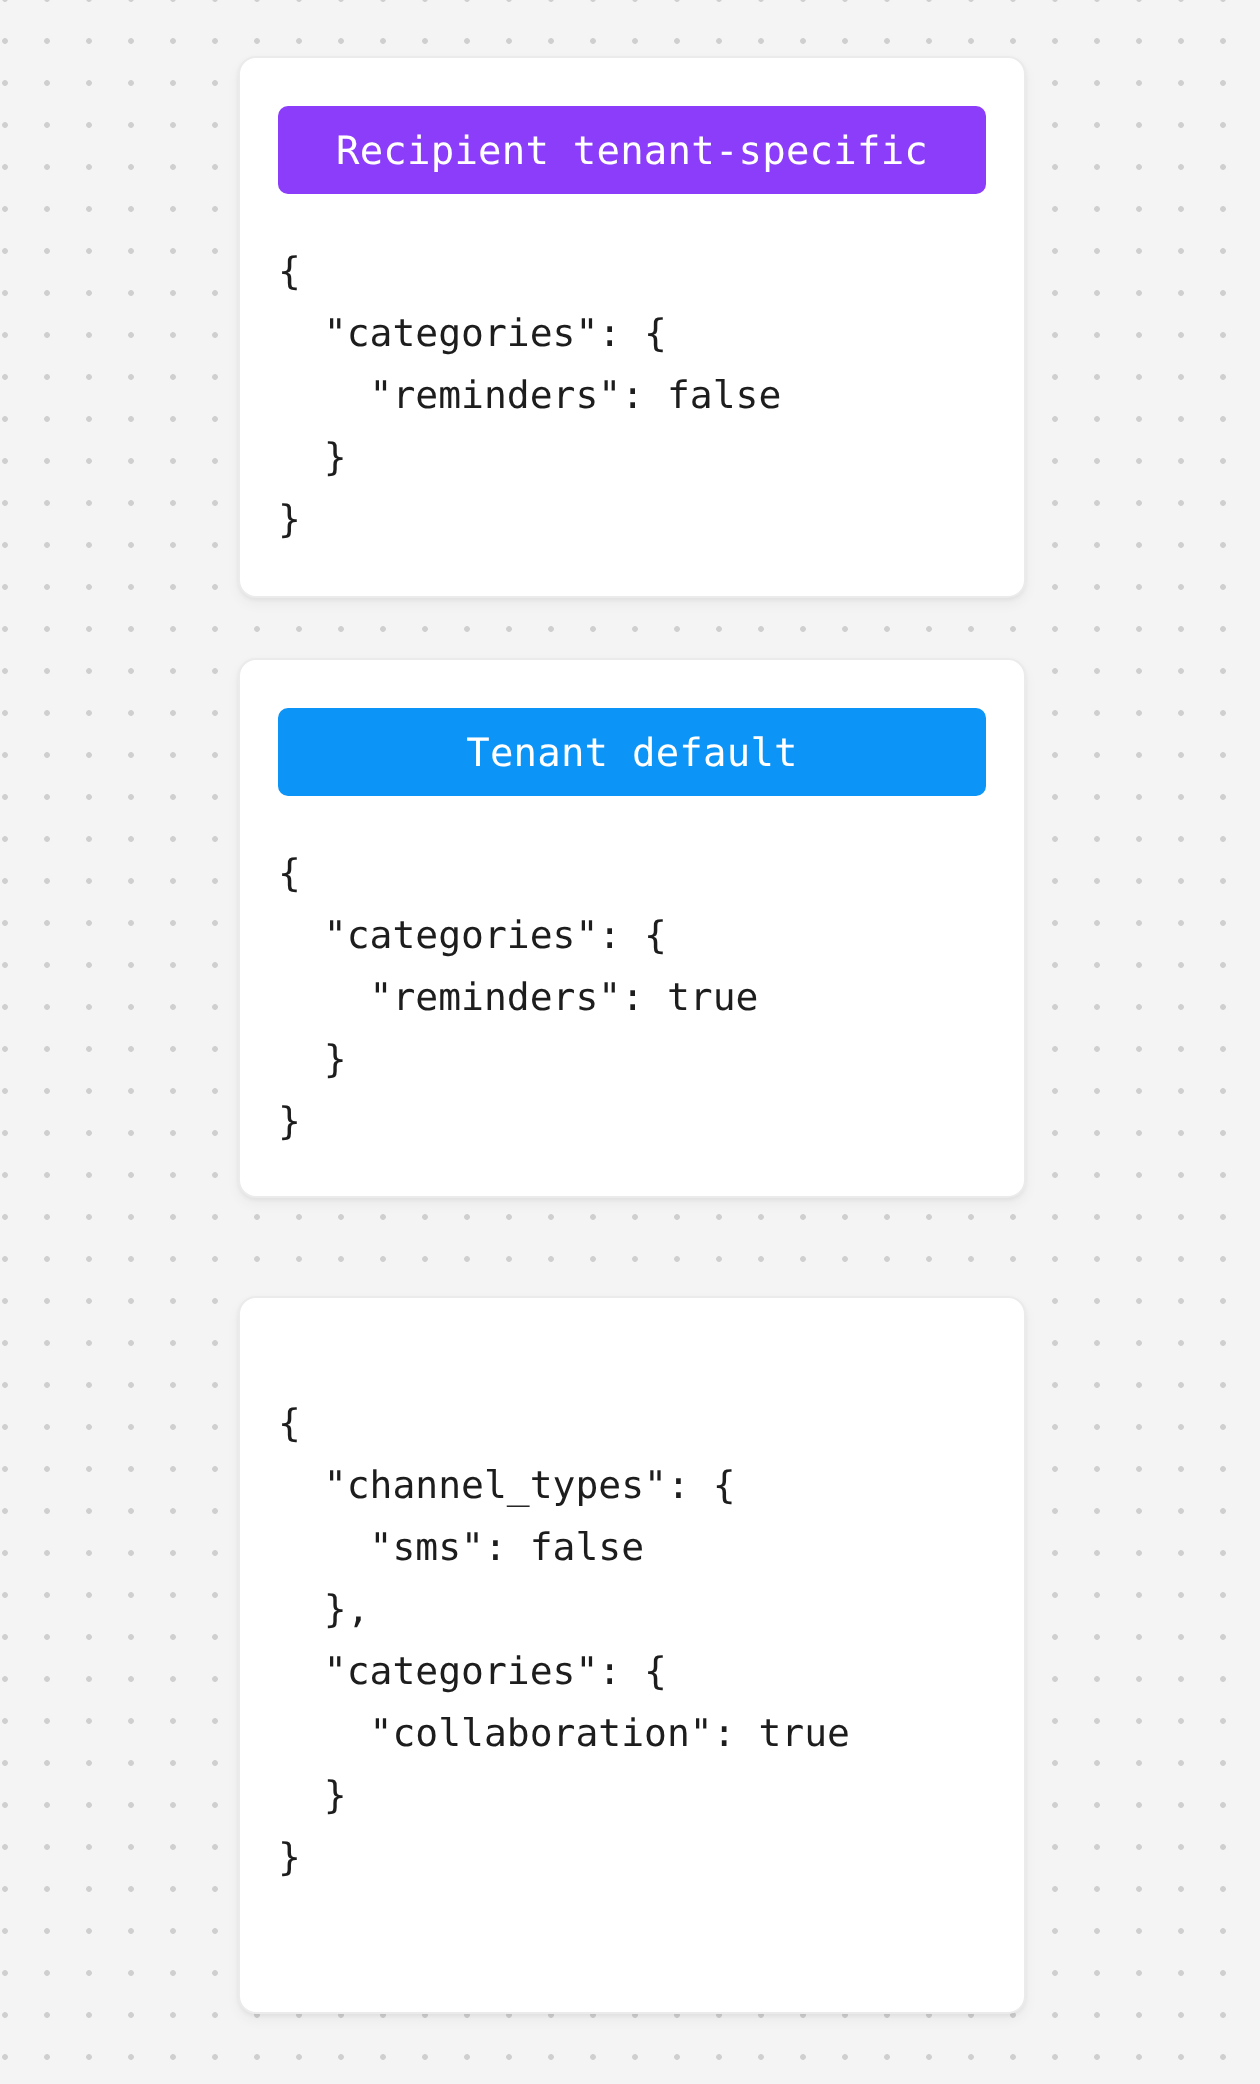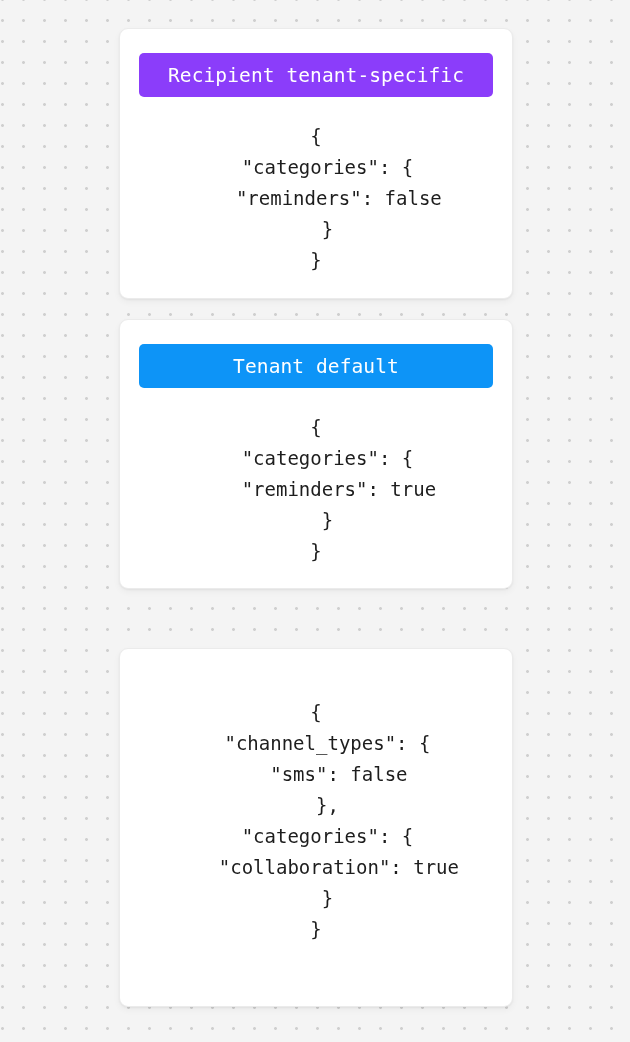--- a/index.html
+++ b/index.html
@@ -19,36 +19,35 @@
     overflow: hidden;
     position: relative;
   }
 
   #board {
     position: absolute;
     left: 0;
     top: 0;
     width: 570px;
     height: 1042px;
-    text-align: center;
   }
 
   .card {
     position: absolute;
     left: 119px;
     width: 394px;
     background: #ffffff;
     border-radius: 9px;
     border: 1px solid #ebebeb;
     box-shadow: 0 1px 2px rgba(0,0,0,0.05), 0 3px 7px rgba(0,0,0,0.045);
     padding: 24px 19px 22px 19px;
   }
 
   .card-1 { top: 28px;  height: 271px; }
-  .card-2 { top: 319px; height: 270px; }
+  .card-2 { top: 329px; height: 270px; }
   .card-3 { top: 648px; height: 359px; }
 
   .card-badge {
     height: 44px;
     border-radius: 5px;
     display: flex;
     align-items: center;
     justify-content: center;
     color: #ffffff;
     font-family: "DejaVu Sans Mono", "Liberation Mono", monospace;

